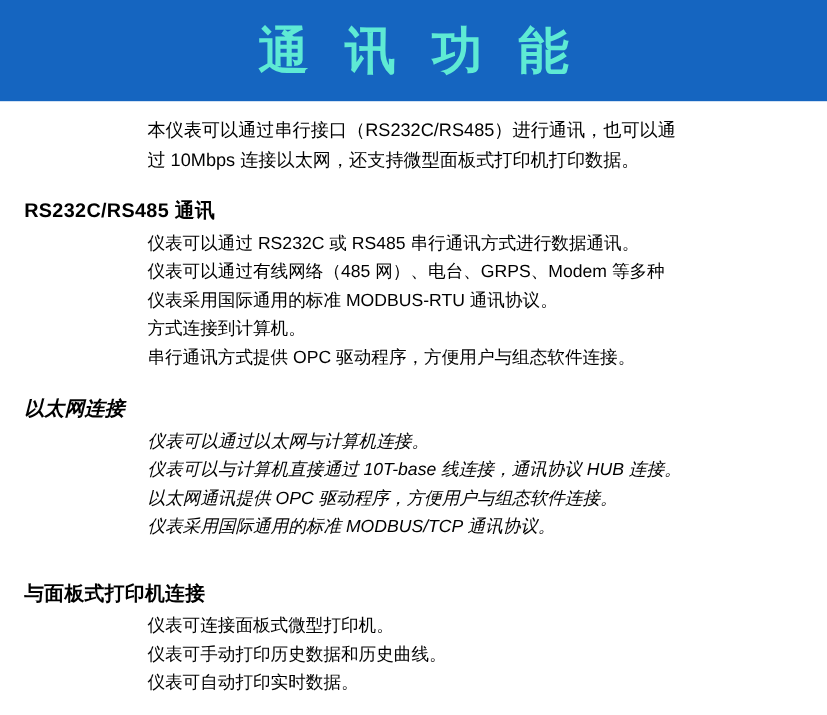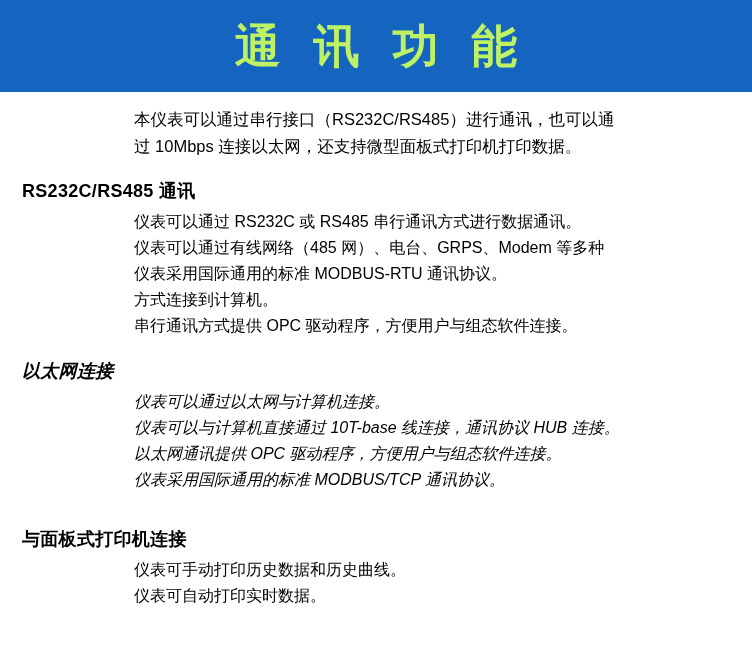--- a/index.html
+++ b/index.html
@@ -23,21 +23,21 @@
   .banner {
     width: 752px;
     height: 92px;
     background: #1565C0;
     display: flex;
     align-items: center;
     justify-content: center;
     box-sizing: border-box;
   }
   .banner-title {
-    color: #bef264;
+    color: #5eead4;
     font-size: 46px;
     font-weight: bold;
     letter-spacing: 10px;
     line-height: 1;
     text-indent: 10px;
   }
   .content {
     padding: 14px 22px 0 22px;
     box-sizing: border-box;
   }
@@ -110,19 +110,20 @@
         <p class="line">仪表可以通过以太网与计算机连接。</p>
         <p class="line">仪表可以与计算机直接通过 10T-base 线连接，通讯协议 HUB 连接。</p>
         <p class="line">以太网通讯提供 OPC 驱动程序，方便用户与组态软件连接。</p>
         <p class="line">仪表采用国际通用的标准 MODBUS/TCP 通讯协议。</p>
       </div>
     </div>
 
     <div class="section sec-3">
       <h2 class="section-heading">与面板式打印机连接</h2>
       <div class="section-body">
+        <p class="line">仪表可连接面板式微型打印机。</p>
         <p class="line">仪表可手动打印历史数据和历史曲线。</p>
         <p class="line">仪表可自动打印实时数据。</p>
       </div>
     </div>
 
   </div>
 </div>
 
 </body></html>

